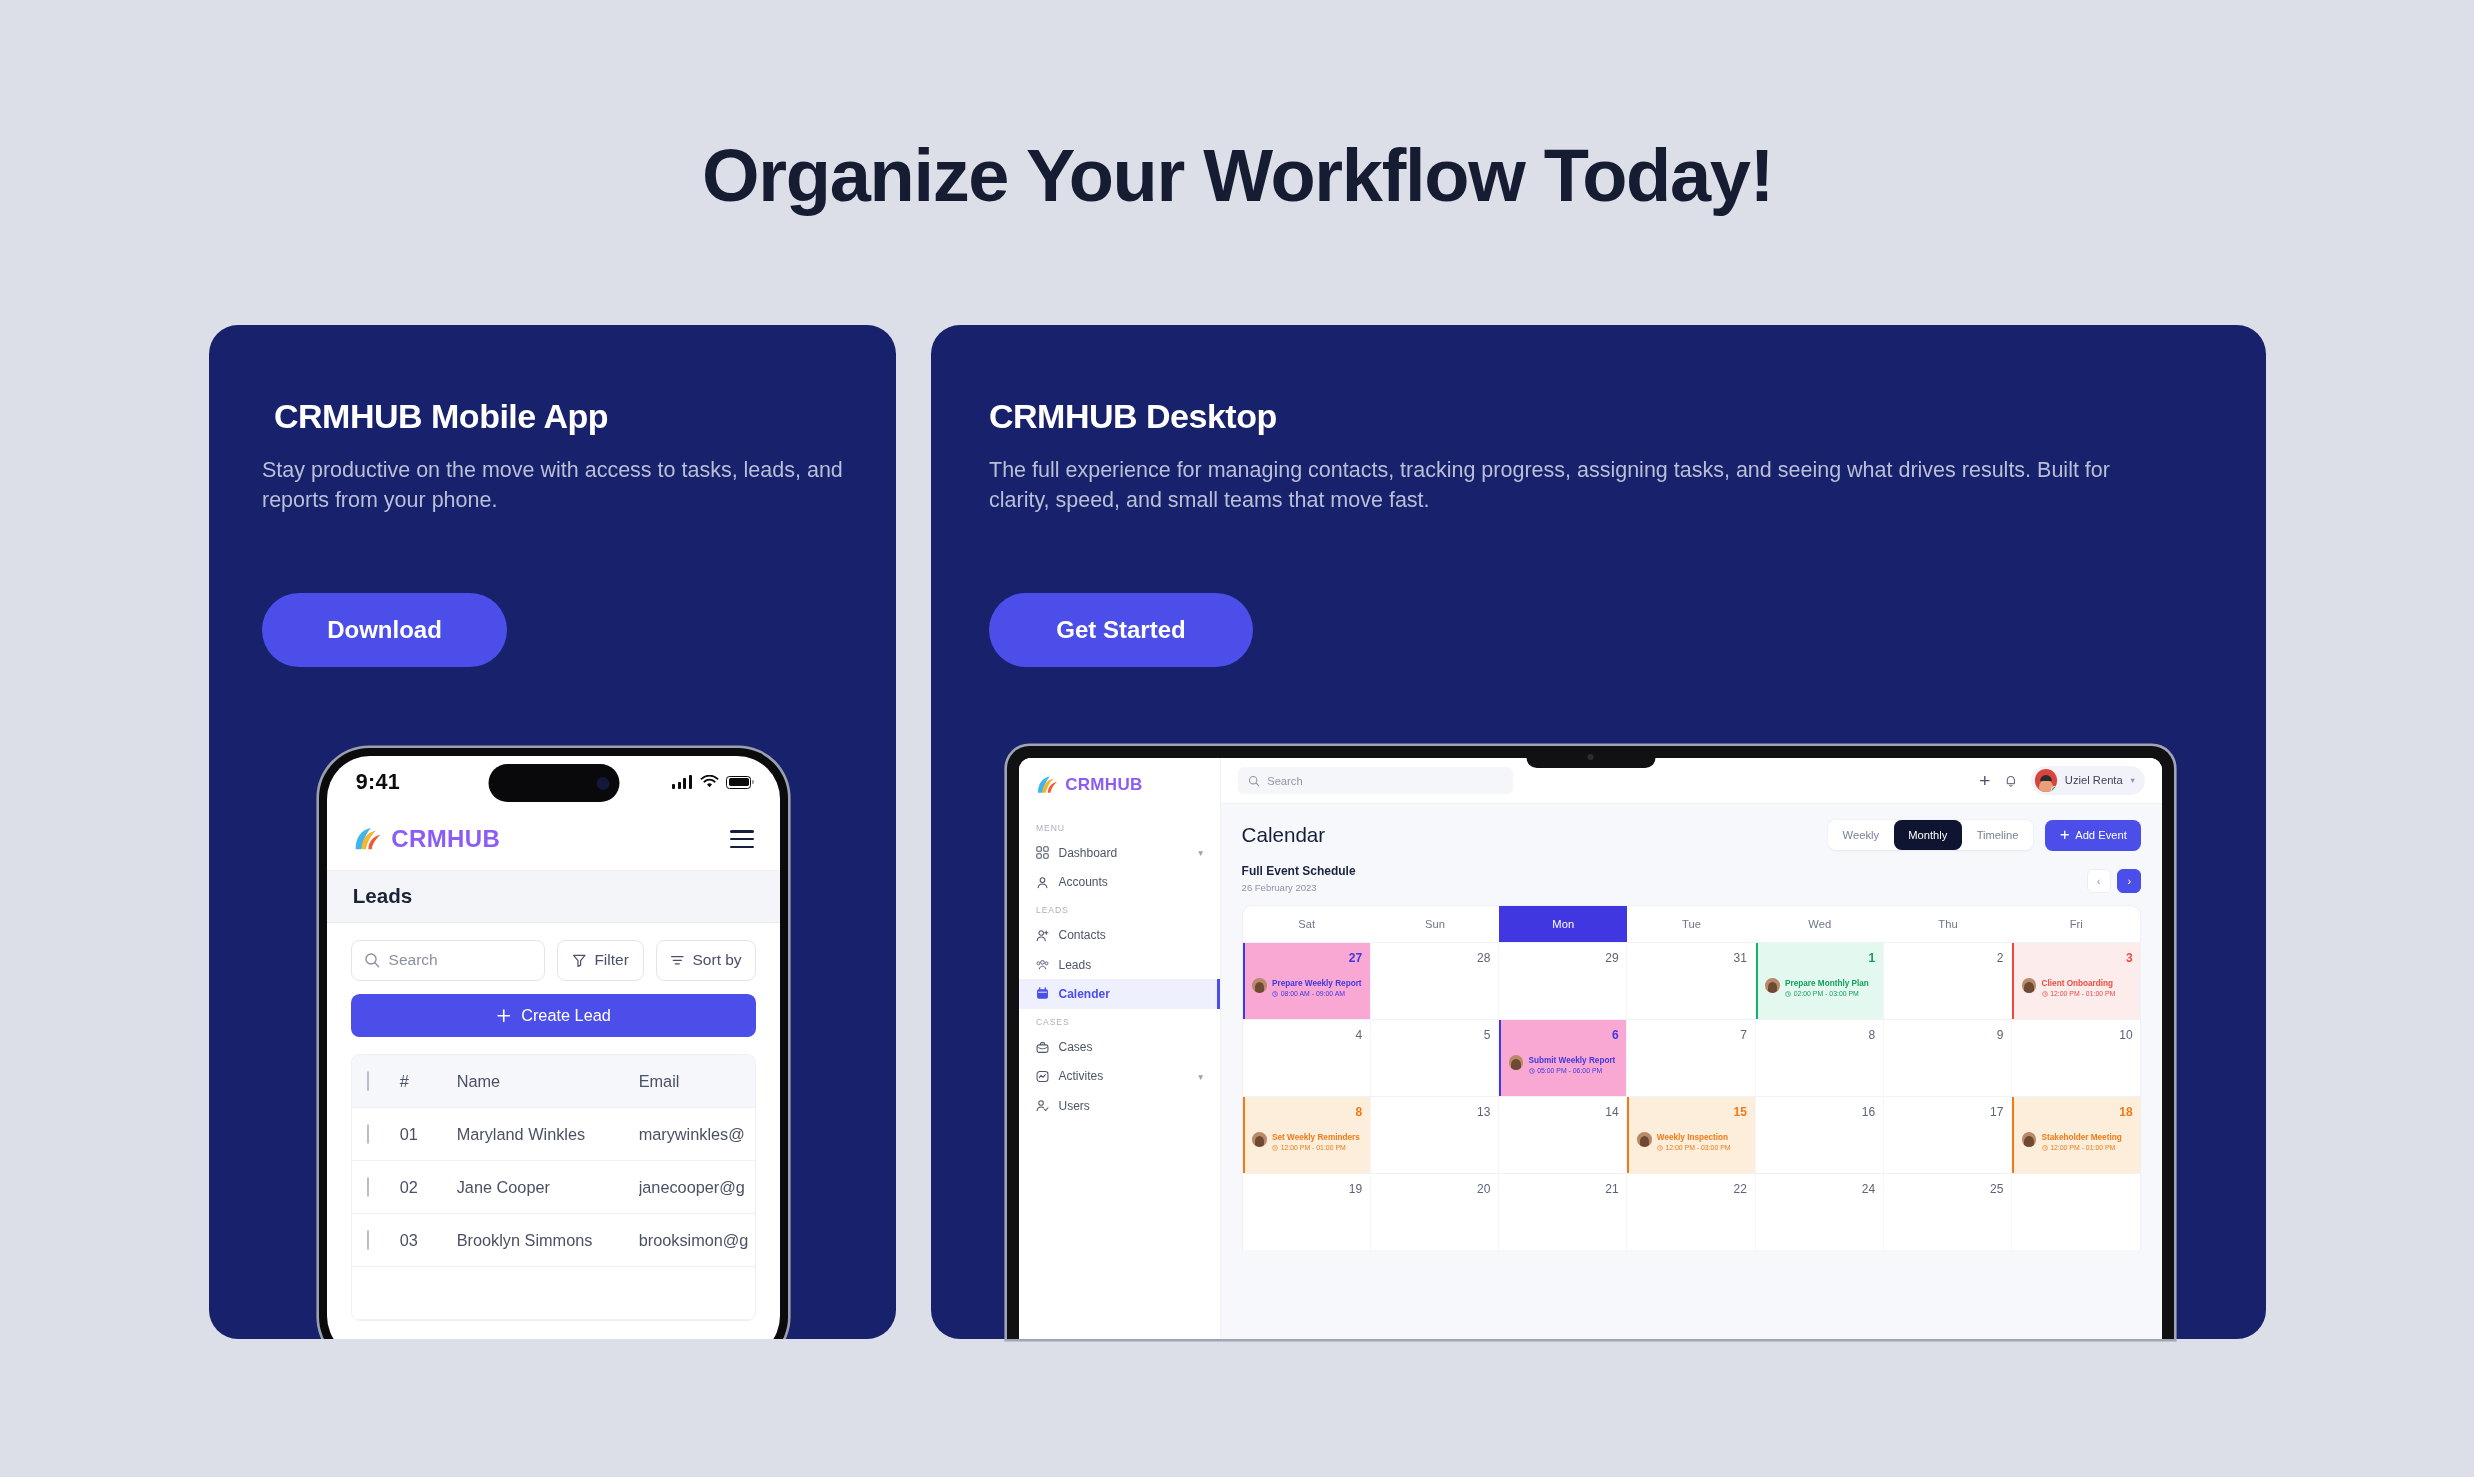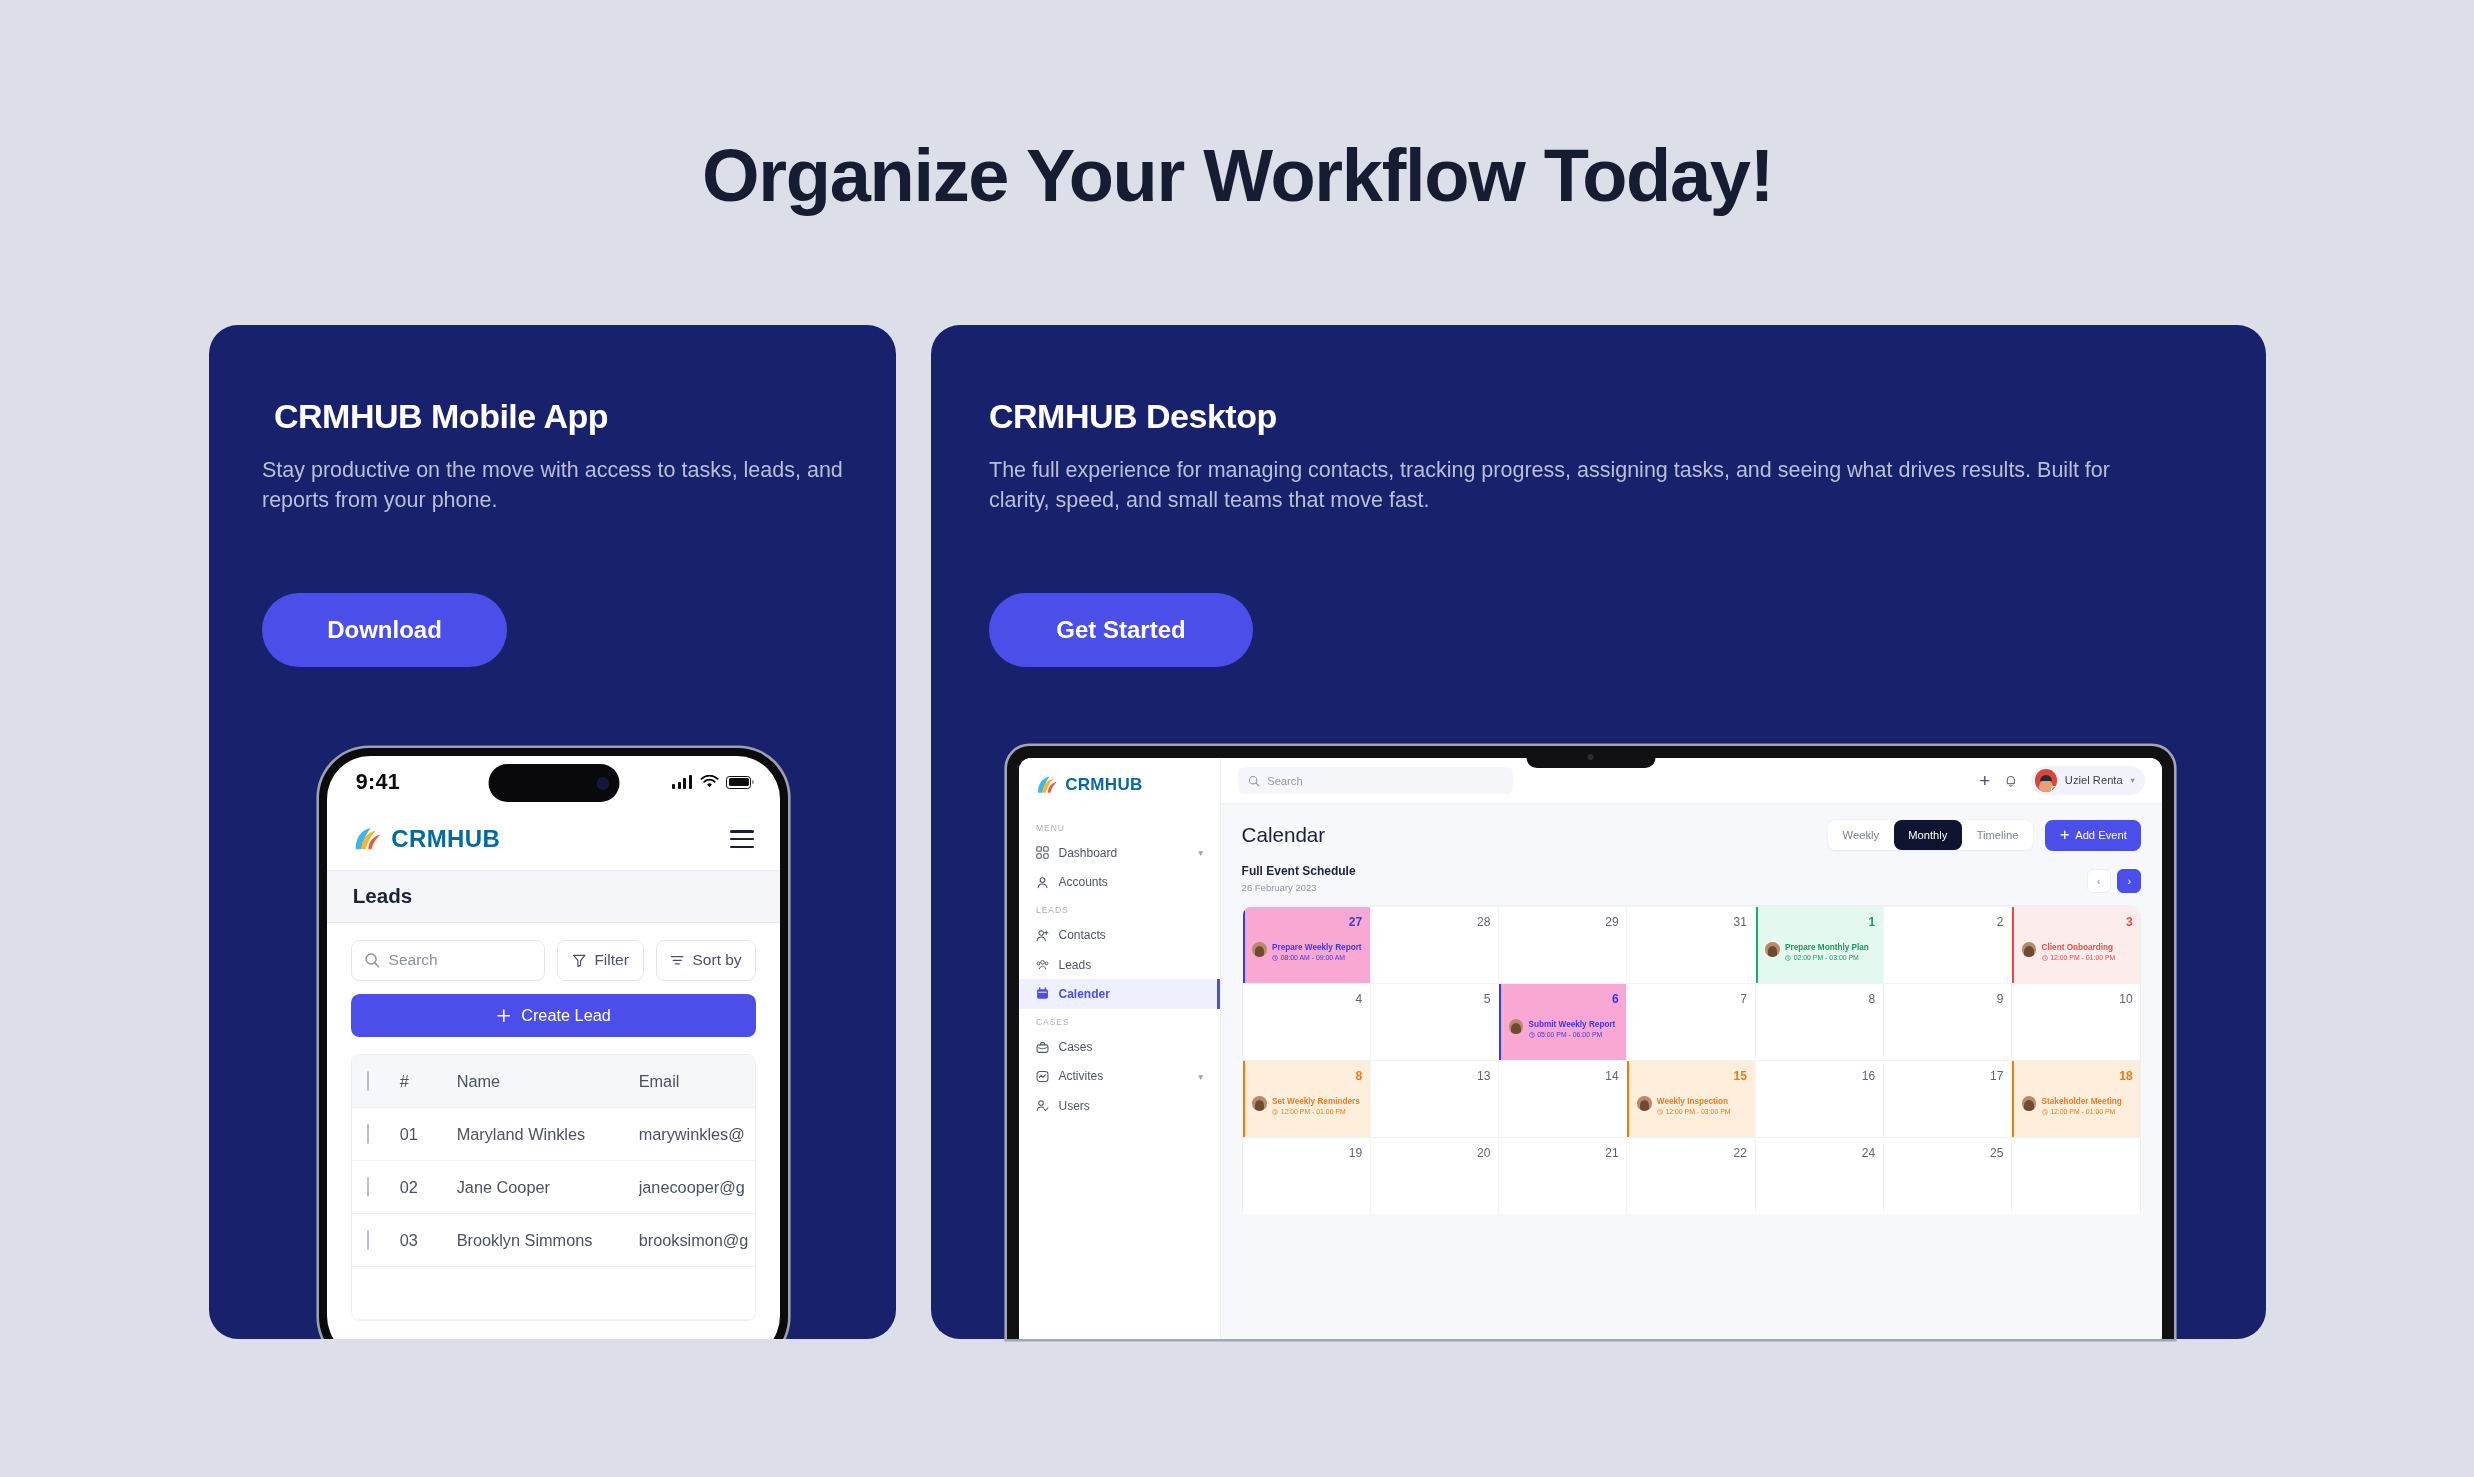--- a/index.html
+++ b/index.html
@@ -84,21 +84,21 @@
   .bars i:nth-child(3){height:11.2px}.bars i:nth-child(4){height:14.6px}
   .batt { width: 25px; height: 13px; border: 1.7px solid #0c0c0c; border-radius: 3.4px; position: relative; }
   .batt::after{content:"";position:absolute;left:1.3px;top:1.3px;bottom:1.3px;right:1.3px;background:#0c0c0c;border-radius:1.7px}
   .batt::before{content:"";position:absolute;right:-3.4px;top:3.4px;width:1.7px;height:4.3px;background:#9a9aa0;border-radius:0 1.7px 1.7px 0}
 
   .app-topbar {
     height: 62px; display: flex; align-items: center;
     padding: 0 26px; border-bottom: 0.9px solid #edeef2; background:#fff;
   }
   .brand { display: flex; align-items: center; gap: 9.5px; }
-  .brand-name { font-size: 24px; font-weight: 700; color:#0369a1; letter-spacing: 0.4px; }
+  .brand-name { font-size: 24px; font-weight: 700; color:#8b5cf6; letter-spacing: 0.4px; }
   .hamburger { margin-left:auto; display:flex; flex-direction:column; gap:5.2px; cursor:pointer; }
   .hamburger span { display:block; width:24px; height:2.6px; background:#16203a; border-radius:1.7px; }
 
   .leads-head { height: 52px; display:flex; align-items:center; padding: 0 26px;
     background:#f4f5f8; border-bottom:0.9px solid #e7e9ef; }
   .leads-head-t { font-size: 20.6px; font-weight: 700; color:#1b2338; }
 
   .tools { display:flex; align-items:center; gap: 12px; padding: 17px 24px 0; }
   .search-box { flex:1; height: 41px; border:0.9px solid #e2e4ea; border-radius: 8.6px;
     display:flex; align-items:center; gap:8.6px; padding: 0 12px; color:#8a8fa0; font-size:15.5px; }
@@ -472,20 +472,29 @@
               <div class="dsub-t">Full Event Schedule</div>
               <div class="dsub-d">26 February 2023</div>
             </div>
             <div class="navbtns">
               <div class="navbtn">‹</div>
               <div class="navbtn on">›</div>
             </div>
           </div>
 
           <div class="cal">
+            <div class="cal-head">
+              <div>Sat</div>
+              <div>Sun</div>
+              <div class="today">Mon</div>
+              <div>Tue</div>
+              <div>Wed</div>
+              <div>Thu</div>
+              <div>Fri</div>
+            </div>
             <div id="cal-weeks">
                 <div class="cal-row">
                   <div class="cell blue hl">
                     <div class="dnum">27</div>
                     <div class="ev c-blue">
                       <span class="ev-av"></span>
                       <span class="ev-txt"><span class="ev-t">Prepare Weekly Report</span><span class="ev-time">
                           <svg width="6" height="6" viewBox="0 0 10 10">
                             <circle cx="5" cy="5" r="4.1" stroke="currentColor" stroke-width="1" fill="none"></circle>
                             <path d="M5 2.7V5l1.7 1.1" stroke="currentColor" stroke-width="1" fill="none" stroke-linecap="round"></path>

